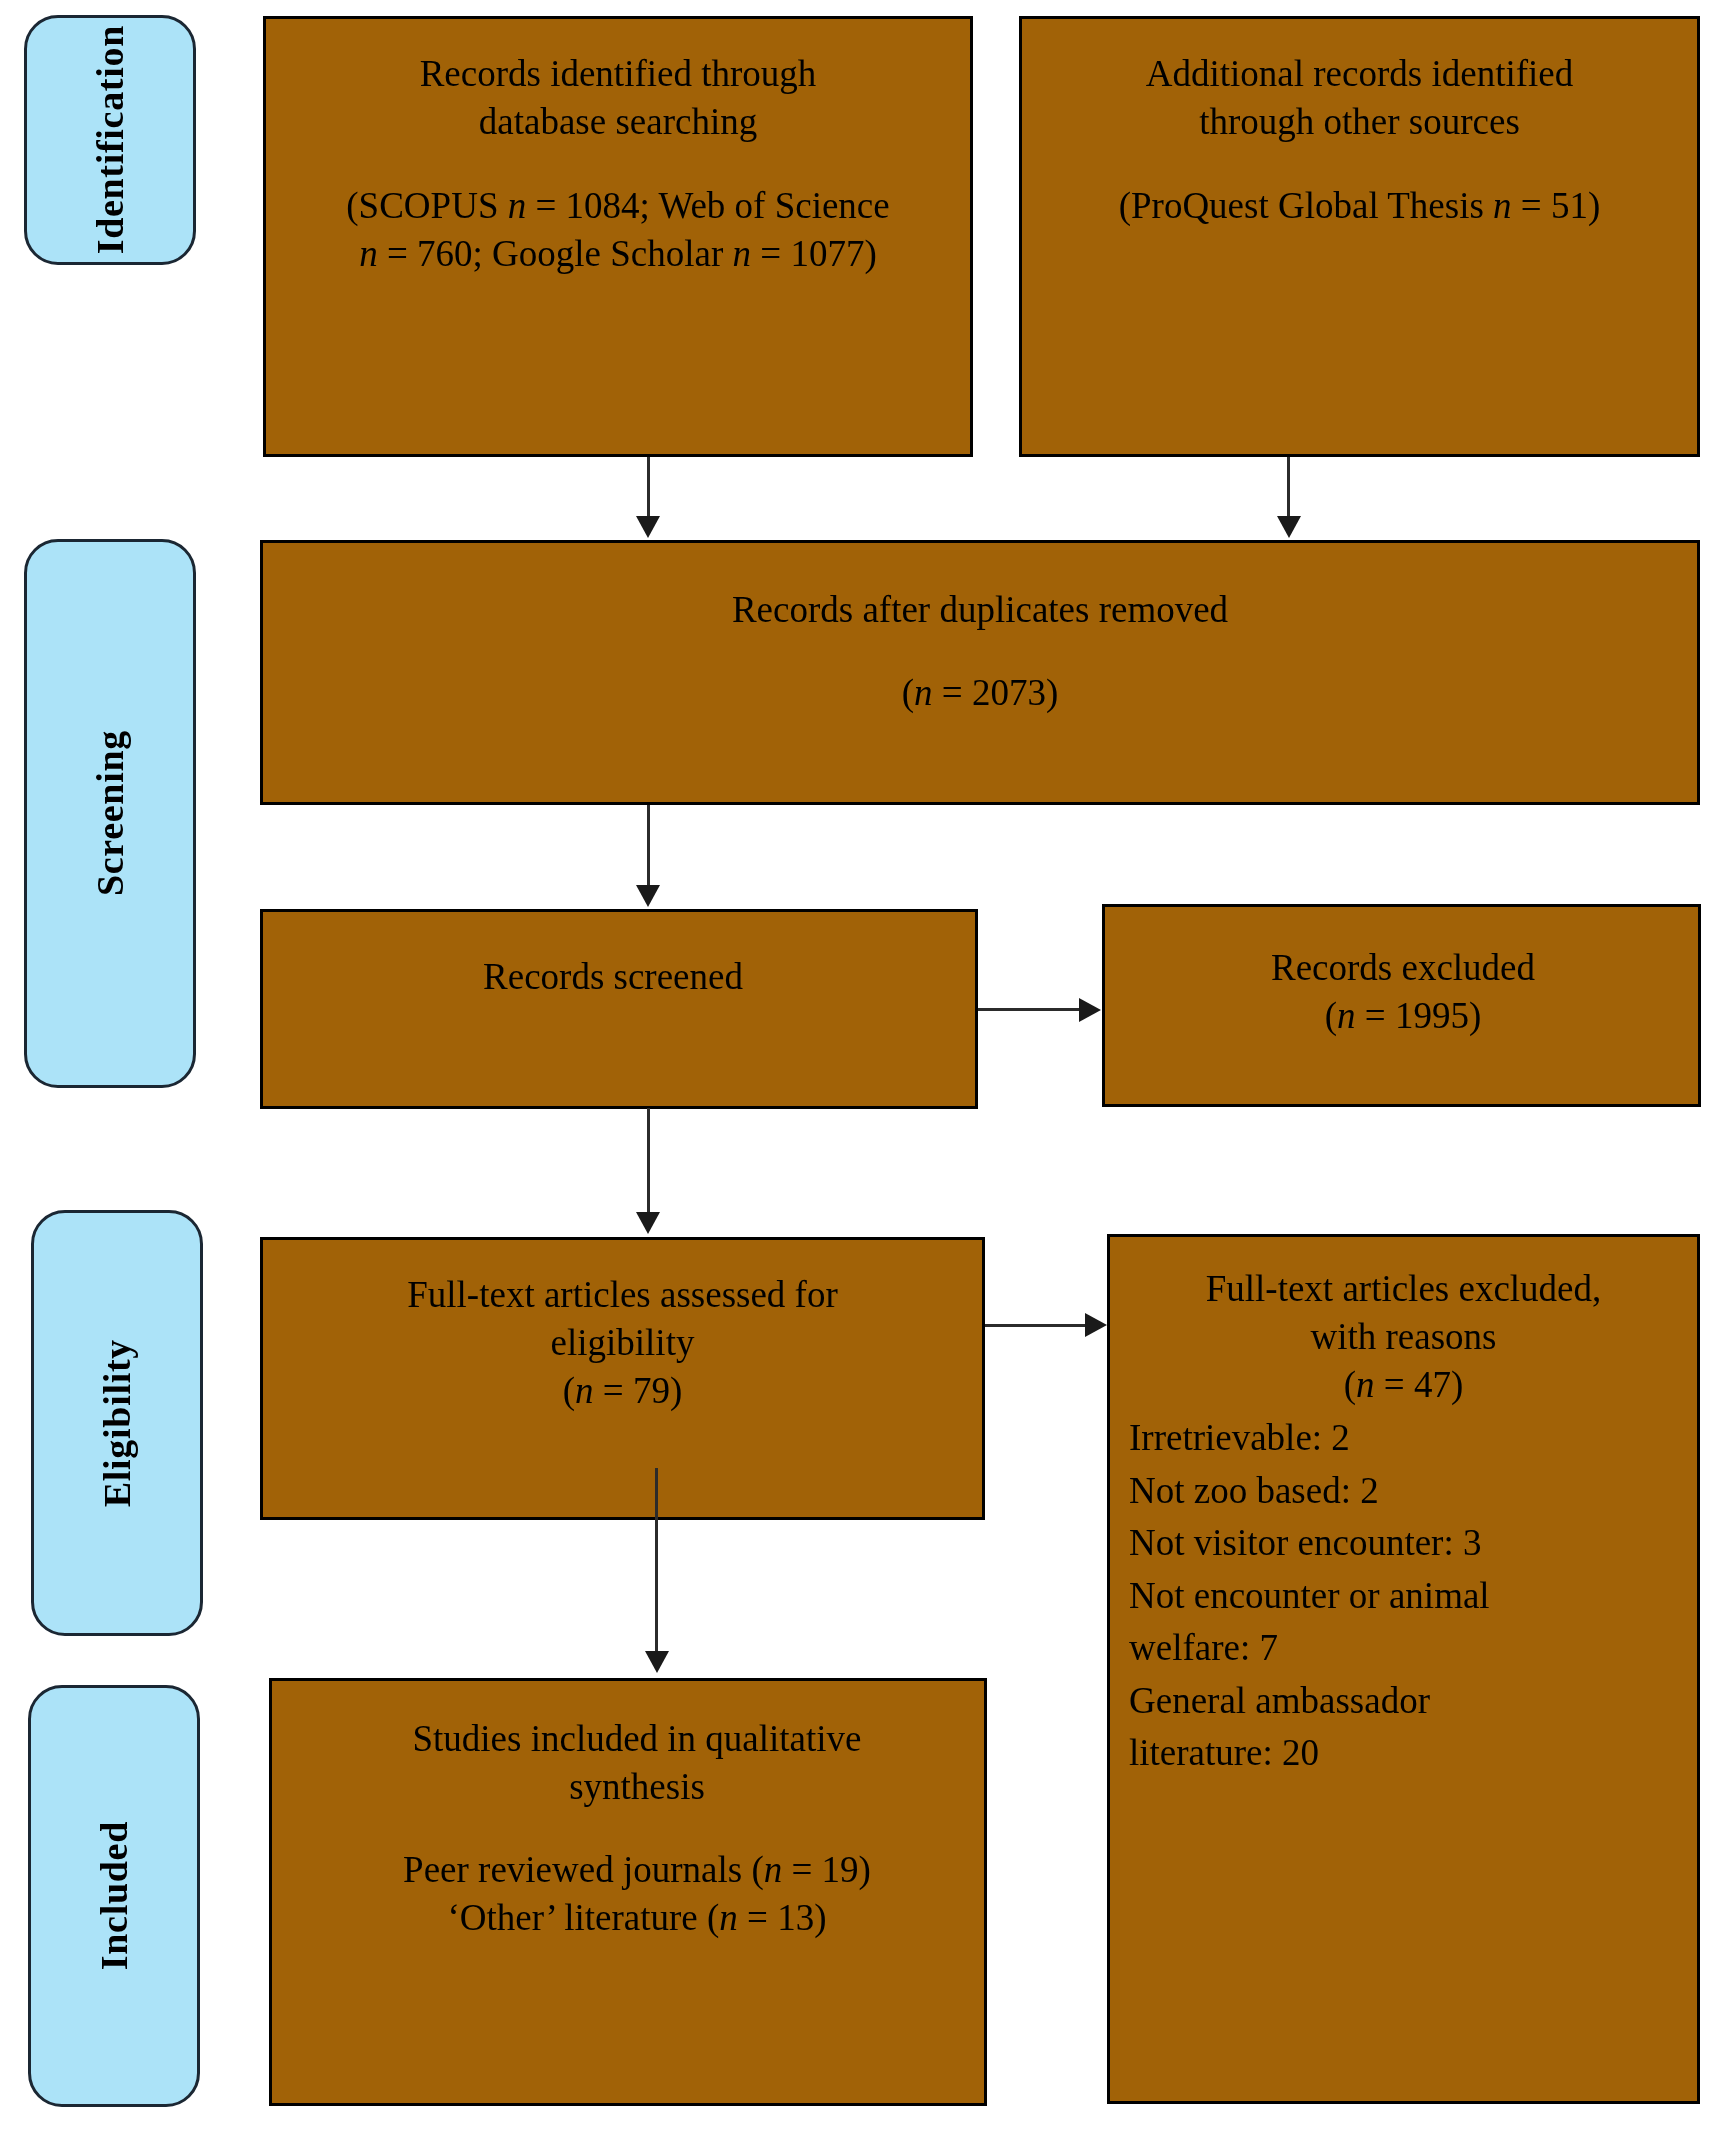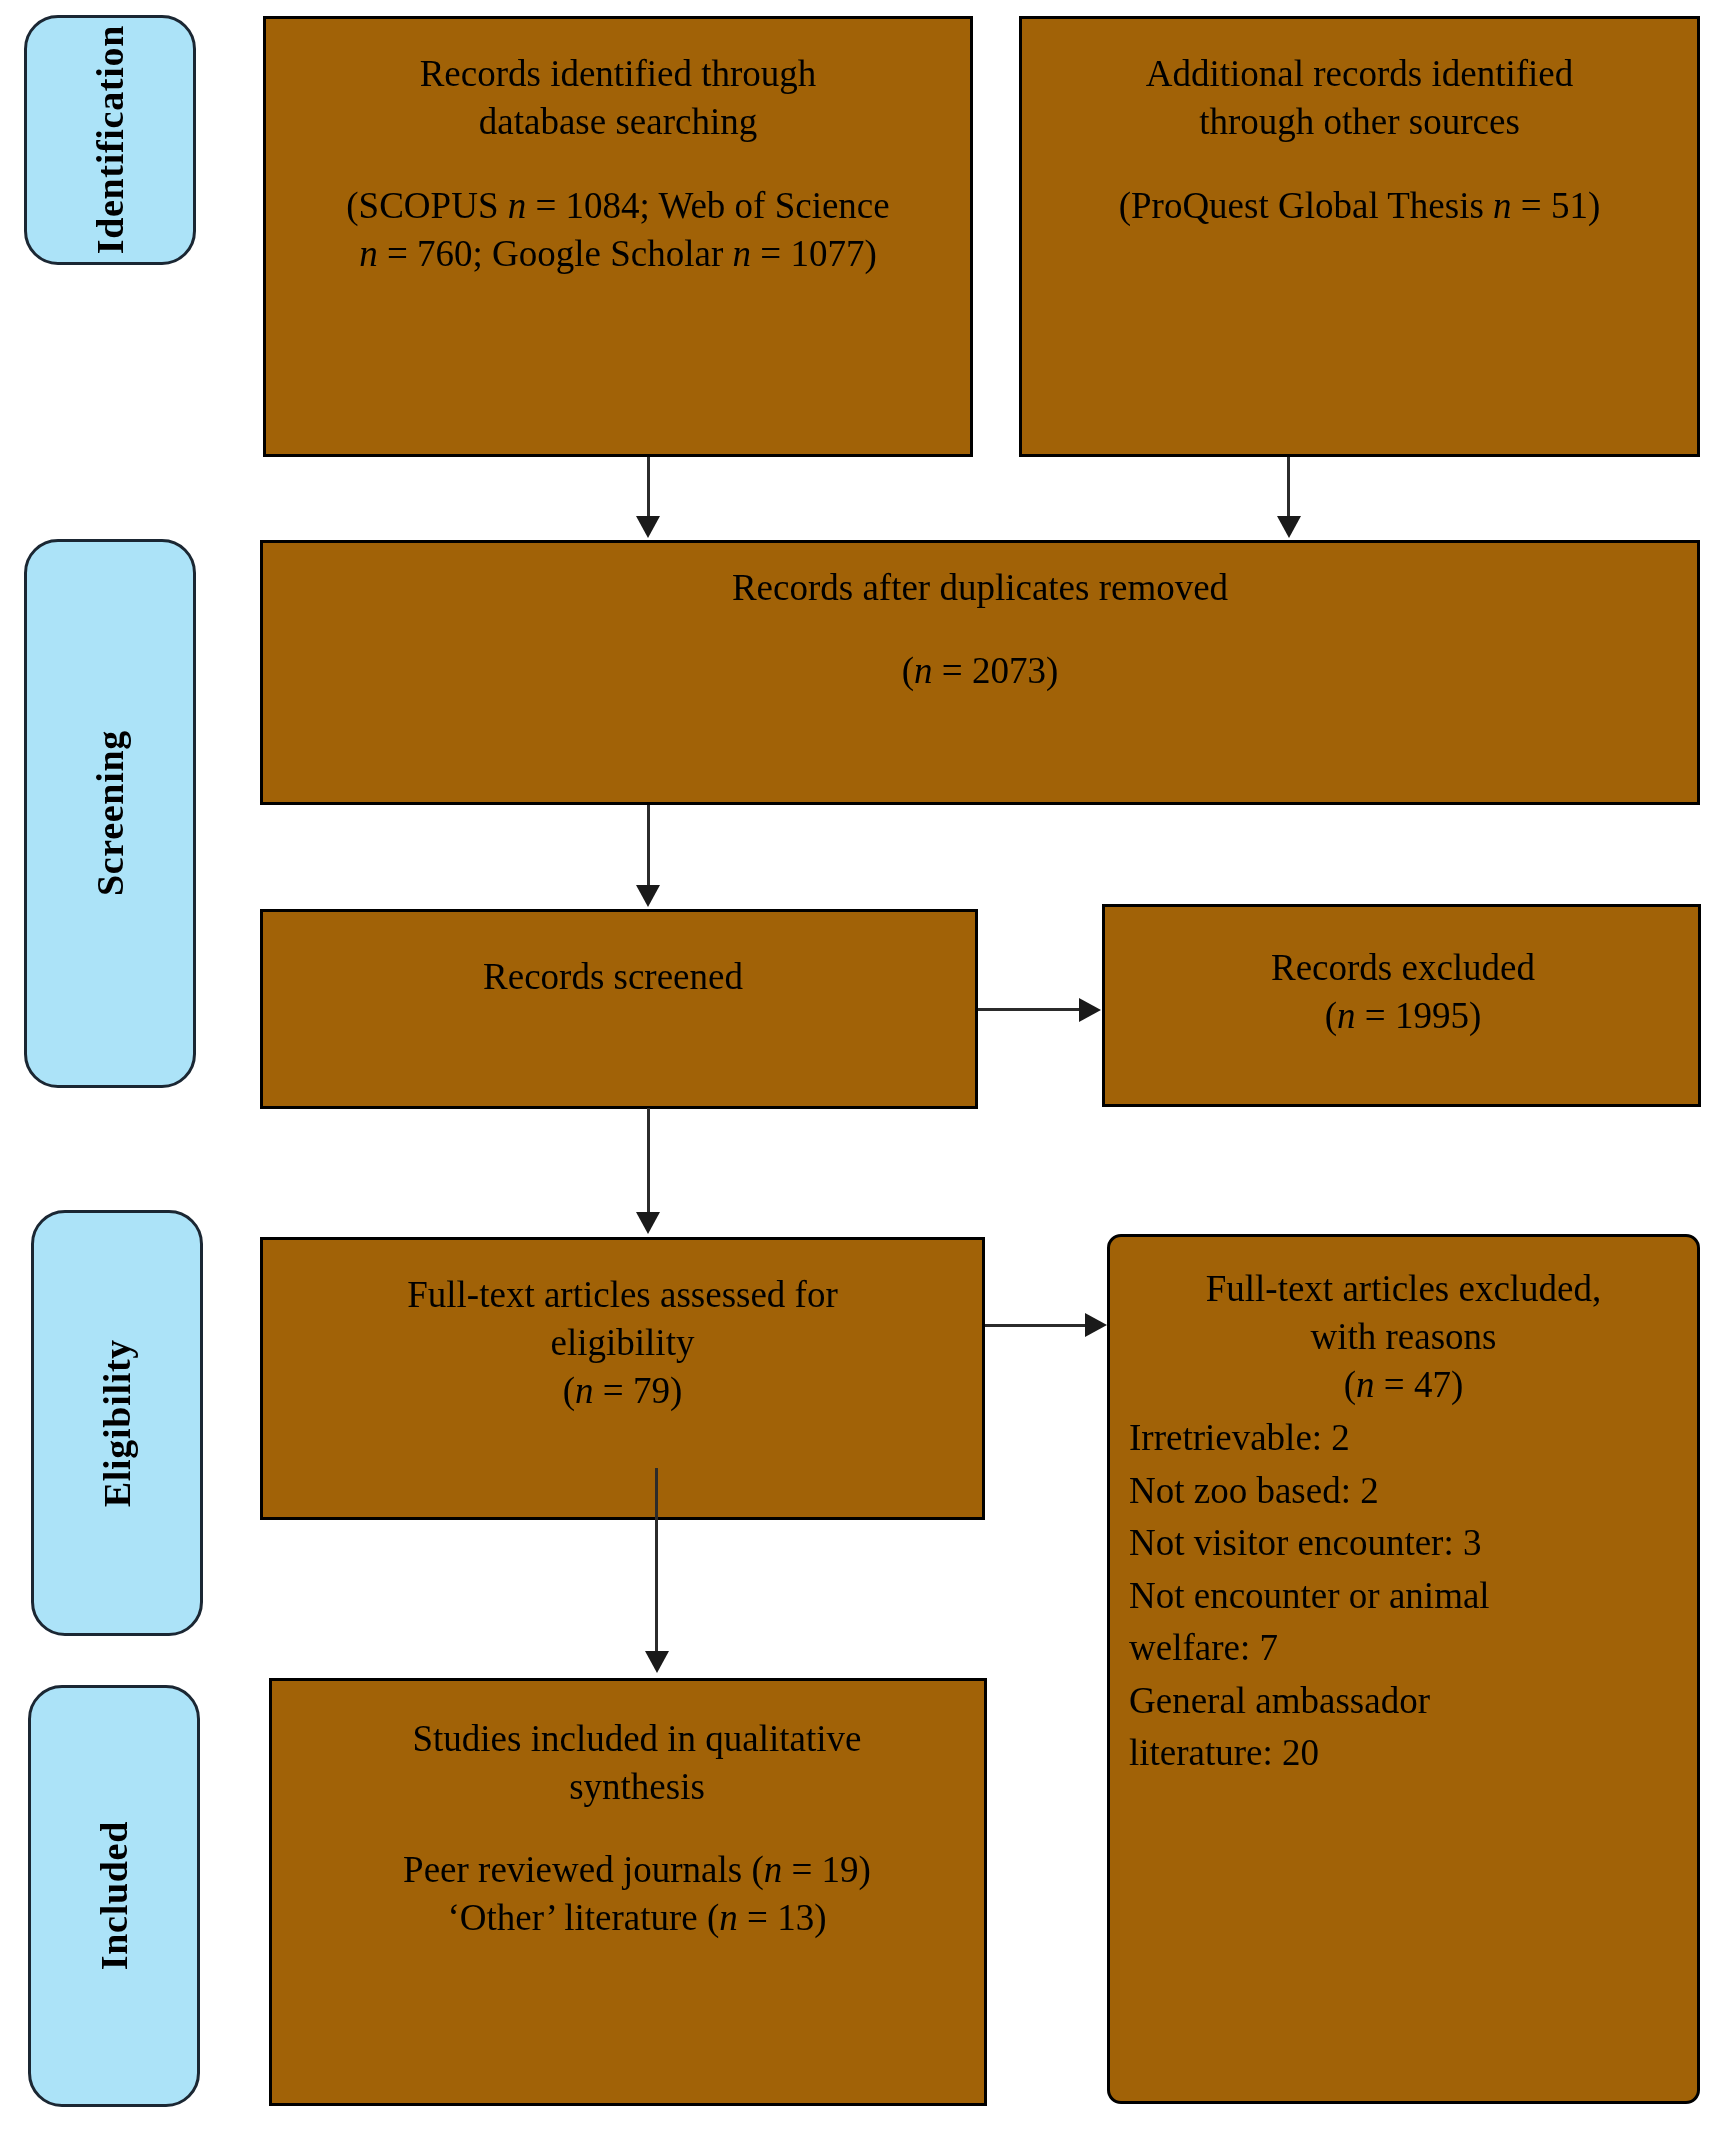--- a/index.html
+++ b/index.html
@@ -132,21 +132,21 @@
     </div>
   </div>
 
   <div class="v-line" style="left:647px; top:457px; width:3px; height:61px;"></div>
   <div class="arrow-down" style="left:636px; top:516px;"></div>
 
   <div class="v-line" style="left:1287px; top:457px; width:3px; height:61px;"></div>
   <div class="arrow-down" style="left:1277px; top:516px;"></div>
 
   <div class="flow-box" style="left:260px; top:540px; width:1440px; height:265px;">
-    <div class="box-inner" style="padding:21px 22px 0 22px;">
+    <div class="box-inner" style="padding:43px 22px 0 22px;">
       <span class="line">Records after duplicates removed</span>
       <span class="blank-line"></span>
       <span class="line"><span>(</span><em class="nvar">n</em><span> = 2073)</span></span>
     </div>
   </div>
 
   <div class="v-line" style="left:647px; top:805px; width:3px; height:83px;"></div>
   <div class="arrow-down" style="left:636px; top:885px;"></div>
 
   <div class="flow-box" style="left:260px; top:909px; width:718px; height:200px;">
@@ -172,21 +172,21 @@
     <div class="box-inner" style="padding:31px 18px 0 18px;">
       <span class="line">Full-text articles assessed for</span>
       <span class="line">eligibility</span>
       <span class="line"><span>(</span><em class="nvar">n</em><span> = 79)</span></span>
     </div>
   </div>
 
   <div class="h-line" style="left:985px; top:1324px; width:104px; height:3px;"></div>
   <div class="arrow-right" style="left:1085px; top:1313px;"></div>
 
-  <div class="flow-box" style="left:1107px; top:1234px; width:593px; height:870px;border-radius:14px;">
+  <div class="flow-box" style="left:1107px; top:1234px; width:593px; height:870px;">
     <div class="box-inner" style="padding:28px 16.3px 0 16.3px;">
       <span class="line">Full-text articles excluded,</span>
       <span class="line">with reasons</span>
       <span class="line"><span>(</span><em class="nvar">n</em><span> = 47)</span></span>
     </div>
     <div class="box-inner left-align" style="padding:3px 16.3px 0 19px; line-height:1.42;">
       <span class="line">Irretrievable: 2</span>
       <span class="line">Not zoo based: 2</span>
       <span class="line">Not visitor encounter: 3</span>
       <span class="line">Not encounter or animal</span>

